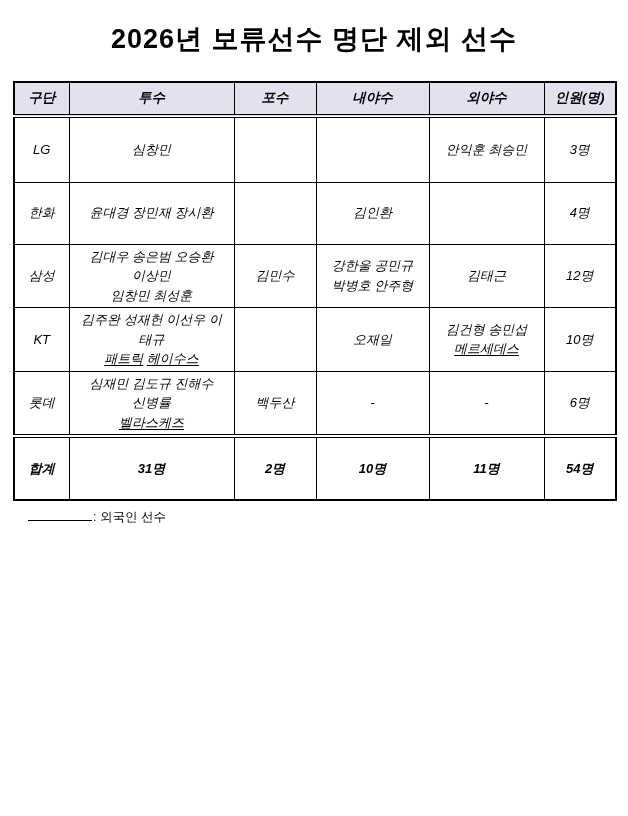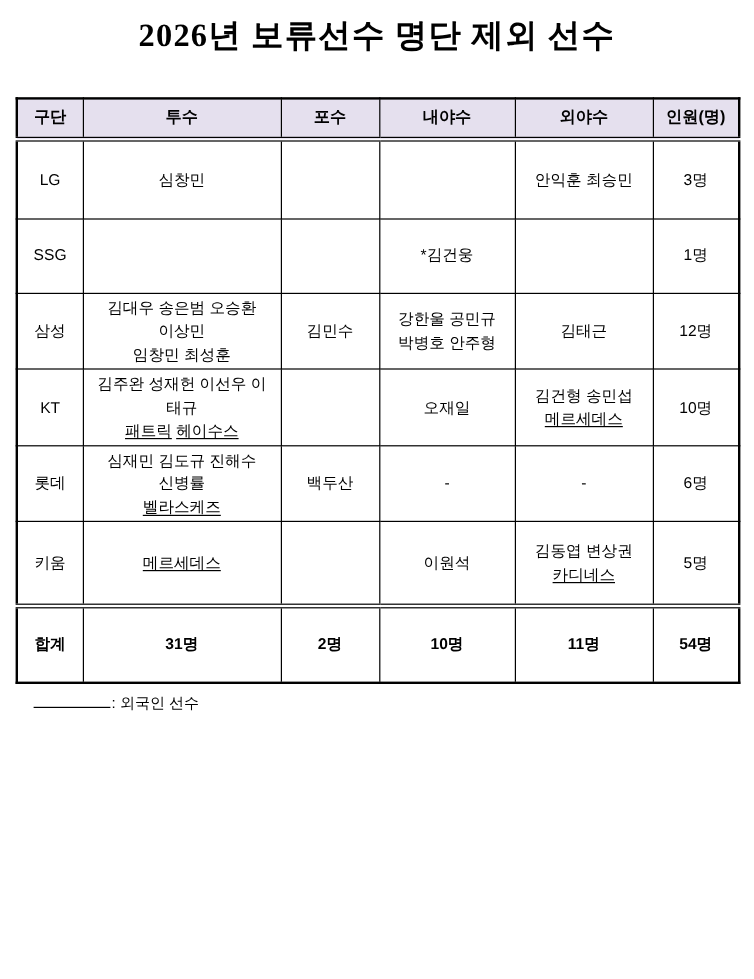--- a/index.html
+++ b/index.html
@@ -8,30 +8,30 @@
   body {
     width: 628px; height: 816px;
     background: #fff; color: #000;
     font-family: "Liberation Sans", "DejaVu Sans", sans-serif;
     overflow: hidden;
   }
   .title {
     text-align: center;
     font-size: 27px;
     font-weight: bold;
-    padding-top: 11px;
+    padding-top: 21px;
     letter-spacing: 1px;
-    font-family: Liberation Serif, serif;
   }
   table.roster {
     border-collapse: collapse;
     table-layout: fixed;
     width: 602px;
-    margin: 34px 0 0 13px;
+    margin: 24px 0 0 13px;
     border: 2px solid var(--border-c);
+    font-style: italic;
   }
   th, td {
     border: 1px solid var(--border-c);
     text-align: center;
     vertical-align: middle;
     font-size: 13px;
     padding: 2px 3px;
     line-height: 1.5;
     word-break: keep-all;
   }
@@ -101,28 +101,30 @@
           <div><span>심창민</span></div>
         </td>
         <td>&nbsp;</td>
         <td>&nbsp;</td>
         <td>
           <div><span>안익훈 최승민</span></div>
         </td>
         <td>3명</td>
       </tr>
       <tr>
-        <td>SSG</td>
-        <td>&nbsp;</td>
+        <td>한화</td>
+        <td>
+          <div><span>윤대경 장민재 장시환</span></div>
+        </td>
         <td>&nbsp;</td>
         <td>
-          <div><span>*김건웅</span></div>
+          <div><span>김인환</span></div>
         </td>
         <td>&nbsp;</td>
-        <td>1명</td>
+        <td>4명</td>
       </tr>
       <tr>
         <td>삼성</td>
         <td>
           <div><span>김대우 송은범 오승환</span></div>
           <div><span>이상민</span></div>
           <div><span>임창민 최성훈</span></div>
         </td>
         <td>
           <div><span>김민수</span></div>
@@ -164,35 +166,20 @@
           <div><span>백두산</span></div>
         </td>
         <td>
           <div><span>-</span></div>
         </td>
         <td>
           <div><span>-</span></div>
         </td>
         <td>6명</td>
       </tr>
-      <tr>
-        <td>키움</td>
-        <td>
-          <div><span class="fx">메르세데스</span></div>
-        </td>
-        <td>&nbsp;</td>
-        <td>
-          <div><span>이원석</span></div>
-        </td>
-        <td>
-          <div><span>김동엽 변상권</span></div>
-          <div><span class="fx">카디네스</span></div>
-        </td>
-        <td>5명</td>
-      </tr>
     </tbody>
   <tfoot>
     <tr id="total-row" class="total-row">
         <td>합계</td>
         <td>31명</td>
         <td>2명</td>
         <td>10명</td>
         <td>11명</td>
         <td>54명</td>
       </tr>

